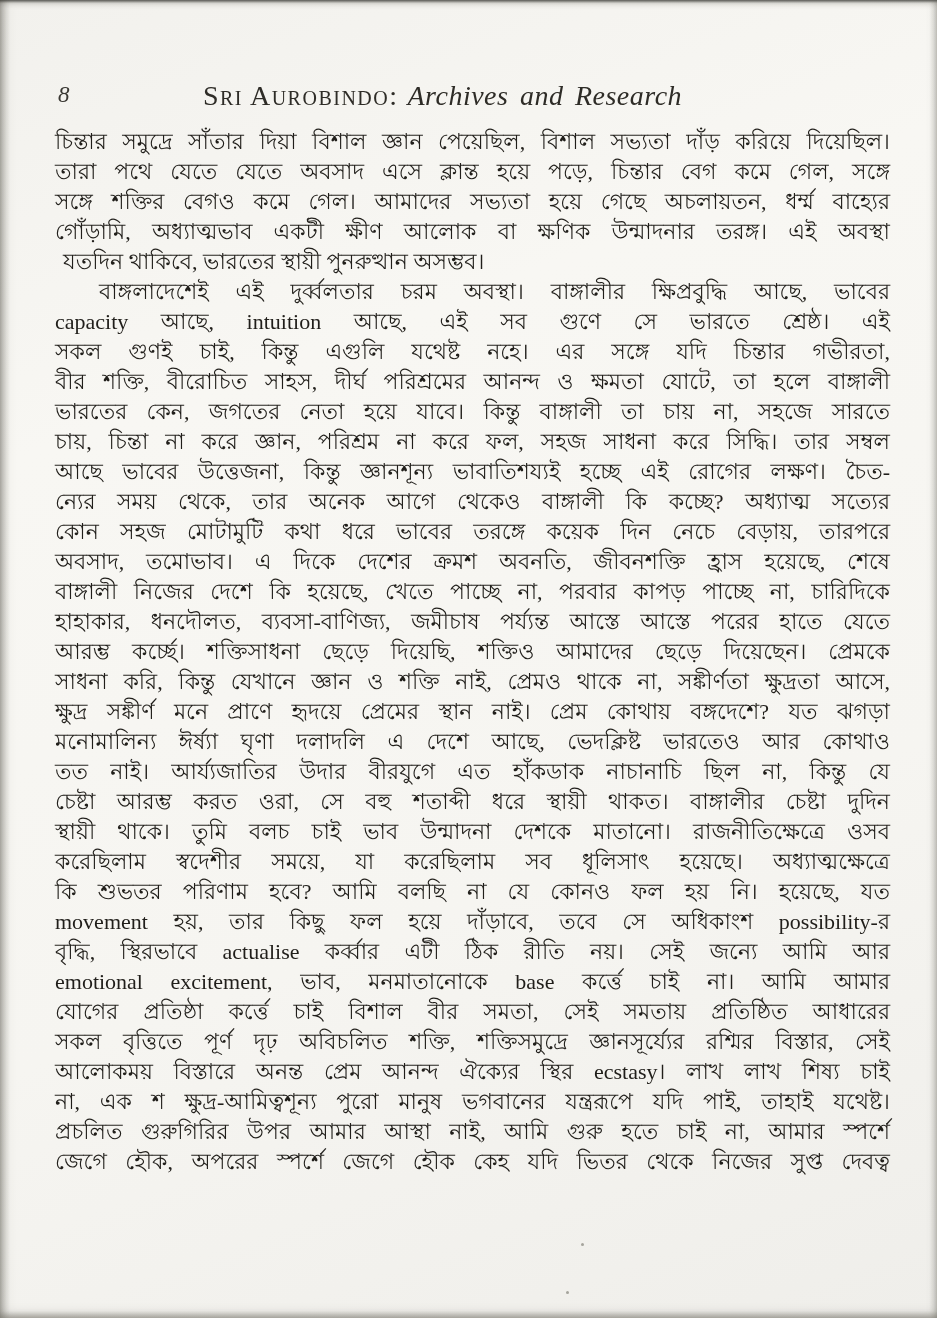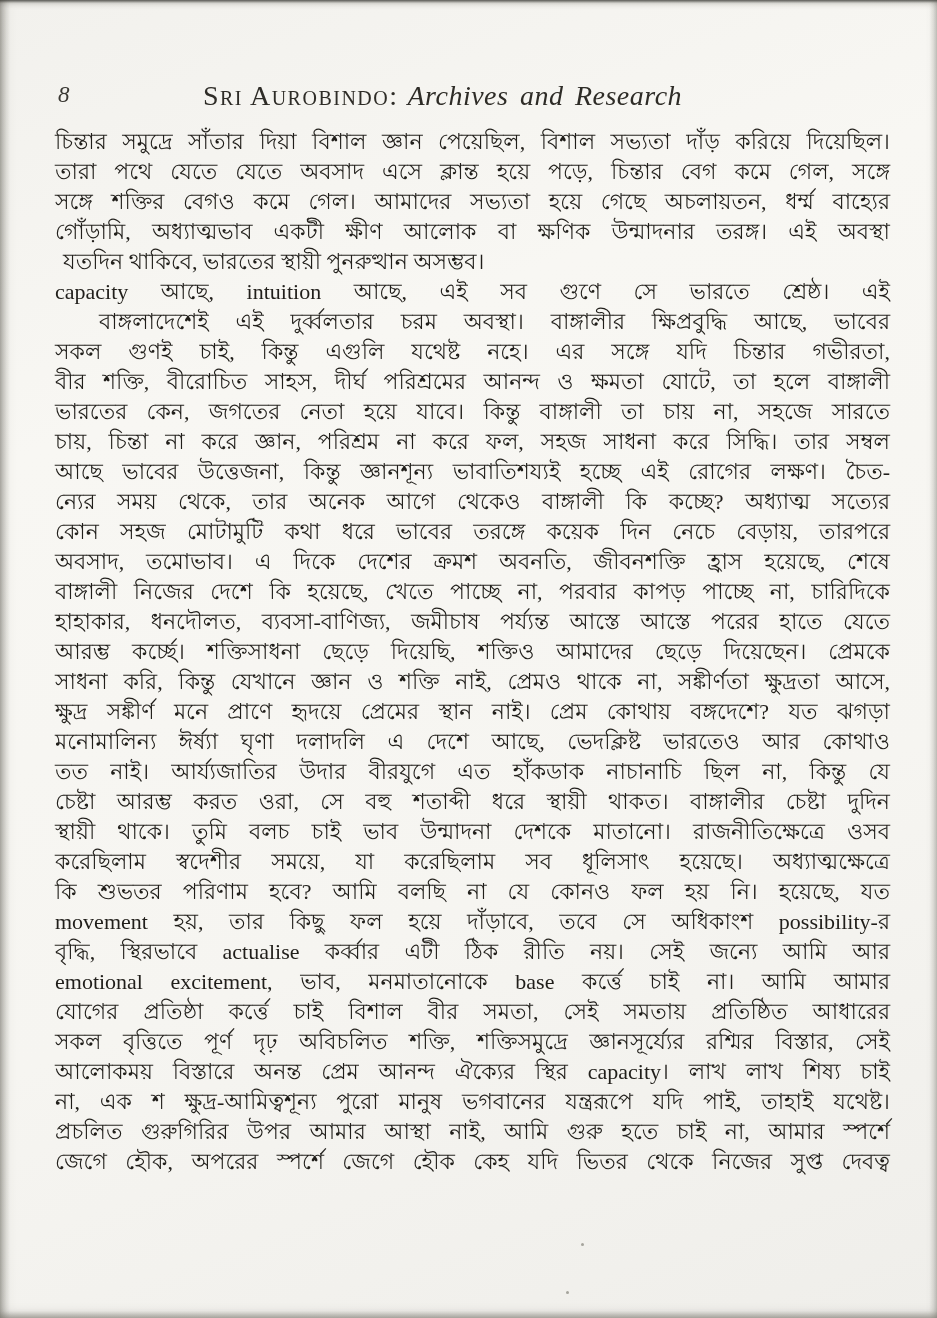--- a/index.html
+++ b/index.html
@@ -120,22 +120,22 @@
       <span class="title-caps">Sri Aurobindo:</span><span class="title-italic">Archives and Research</span>
     </div>
   </div>
 
   <div class="body-text">
       <div class="line">চিন্তার সমুদ্রে সাঁতার দিয়া বিশাল জ্ঞান পেয়েছিল, বিশাল সভ্যতা দাঁড় করিয়ে দিয়েছিল।</div>
       <div class="line">তারা পথে যেতে যেতে অবসাদ এসে ক্লান্ত হয়ে পড়ে, চিন্তার বেগ কমে গেল, সঙ্গে</div>
       <div class="line">সঙ্গে শক্তির বেগও কমে গেল।  আমাদের সভ্যতা হয়ে গেছে অচলায়তন, ধর্ম্ম বাহ্যের</div>
       <div class="line">গোঁড়ামি, অধ্যাত্মভাব একটী ক্ষীণ আলোক বা ক্ষণিক উন্মাদনার তরঙ্গ।  এই অবস্থা</div>
       <div class="line short">যতদিন থাকিবে, ভারতের স্থায়ী পুনরুত্থান অসম্ভব।</div>
+      <div class="line indent">বাঙ্গলাদেশেই এই দুর্ব্বলতার চরম অবস্থা।  বাঙ্গালীর ক্ষিপ্রবুদ্ধি আছে, ভাবের</div>
       <div class="line">capacity আছে, intuition আছে, এই সব গুণে সে ভারতে শ্রেষ্ঠ।  এই</div>
-      <div class="line indent">বাঙ্গলাদেশেই এই দুর্ব্বলতার চরম অবস্থা।  বাঙ্গালীর ক্ষিপ্রবুদ্ধি আছে, ভাবের</div>
       <div class="line">সকল গুণই চাই, কিন্তু এগুলি যথেষ্ট নহে।  এর সঙ্গে যদি চিন্তার গভীরতা,</div>
       <div class="line">বীর শক্তি, বীরোচিত সাহস, দীর্ঘ পরিশ্রমের আনন্দ ও ক্ষমতা যোটে, তা হলে বাঙ্গালী</div>
       <div class="line">ভারতের কেন, জগতের নেতা হয়ে যাবে।  কিন্তু বাঙ্গালী তা চায় না, সহজে সারতে</div>
       <div class="line">চায়, চিন্তা না করে জ্ঞান, পরিশ্রম না করে ফল, সহজ সাধনা করে সিদ্ধি।  তার সম্বল</div>
       <div class="line">আছে ভাবের উত্তেজনা, কিন্তু জ্ঞানশূন্য ভাবাতিশয্যই হচ্ছে এই রোগের লক্ষণ।  চৈত-</div>
       <div class="line">ন্যের সময় থেকে, তার অনেক আগে থেকেও বাঙ্গালী কি কচ্ছে? অধ্যাত্ম সত্যের</div>
       <div class="line">কোন সহজ মোটামুটি কথা ধরে ভাবের তরঙ্গে কয়েক দিন নেচে বেড়ায়, তারপরে</div>
       <div class="line">অবসাদ, তমোভাব।  এ দিকে দেশের ক্রমশ অবনতি, জীবনশক্তি হ্রাস হয়েছে, শেষে</div>
       <div class="line">বাঙ্গালী নিজের দেশে কি হয়েছে, খেতে পাচ্ছে না, পরবার কাপড় পাচ্ছে না, চারিদিকে</div>
       <div class="line">হাহাকার, ধনদৌলত, ব্যবসা-বাণিজ্য, জমীচাষ পর্য্যন্ত আস্তে আস্তে পরের হাতে যেতে</div>
@@ -146,21 +146,21 @@
       <div class="line">তত নাই।  আর্য্যজাতির উদার বীরযুগে এত হাঁকডাক নাচানাচি ছিল না, কিন্তু যে</div>
       <div class="line">চেষ্টা আরম্ভ করত ওরা, সে বহু শতাব্দী ধরে স্থায়ী থাকত।  বাঙ্গালীর চেষ্টা দুদিন</div>
       <div class="line">স্থায়ী থাকে।  তুমি বলচ চাই ভাব উন্মাদনা দেশকে মাতানো।  রাজনীতিক্ষেত্রে ওসব</div>
       <div class="line">করেছিলাম স্বদেশীর সময়ে, যা করেছিলাম সব ধূলিসাৎ হয়েছে।  অধ্যাত্মক্ষেত্রে</div>
       <div class="line">কি শুভতর পরিণাম হবে?  আমি বলছি না যে কোনও ফল হয় নি।  হয়েছে, যত</div>
       <div class="line">movement হয়, তার কিছু ফল হয়ে দাঁড়াবে, তবে সে অধিকাংশ possibility-র</div>
       <div class="line">বৃদ্ধি, স্থিরভাবে actualise কর্ব্বার এটী ঠিক রীতি নয়।  সেই জন্যে আমি আর</div>
       <div class="line">emotional excitement, ভাব, মনমাতানোকে base কর্ত্তে চাই না।  আমি আমার</div>
       <div class="line">যোগের প্রতিষ্ঠা কর্ত্তে চাই বিশাল বীর সমতা, সেই সমতায় প্রতিষ্ঠিত আধারের</div>
       <div class="line">সকল বৃত্তিতে পূর্ণ দৃঢ় অবিচলিত শক্তি, শক্তিসমুদ্রে জ্ঞানসূর্য্যের রশ্মির বিস্তার, সেই</div>
-      <div class="line">আলোকময় বিস্তারে অনন্ত প্রেম আনন্দ ঐক্যের স্থির capacity।  লাখ লাখ শিষ্য চাই</div>
+      <div class="line">আলোকময় বিস্তারে অনন্ত প্রেম আনন্দ ঐক্যের স্থির ecstasy।  লাখ লাখ শিষ্য চাই</div>
       <div class="line">না, এক শ ক্ষুদ্র-আমিত্বশূন্য পুরো মানুষ ভগবানের যন্ত্ররূপে যদি পাই, তাহাই যথেষ্ট।</div>
       <div class="line">প্রচলিত গুরুগিরির উপর আমার আস্থা নাই, আমি গুরু হতে চাই না, আমার স্পর্শে</div>
       <div class="line">জেগে হৌক, অপরের স্পর্শে জেগে হৌক কেহ যদি ভিতর থেকে নিজের সুপ্ত দেবত্ব</div>
     </div>
 
   <div class="speck s1"></div>
   <div class="speck s2"></div>
 </div>
 
 </body></html>

